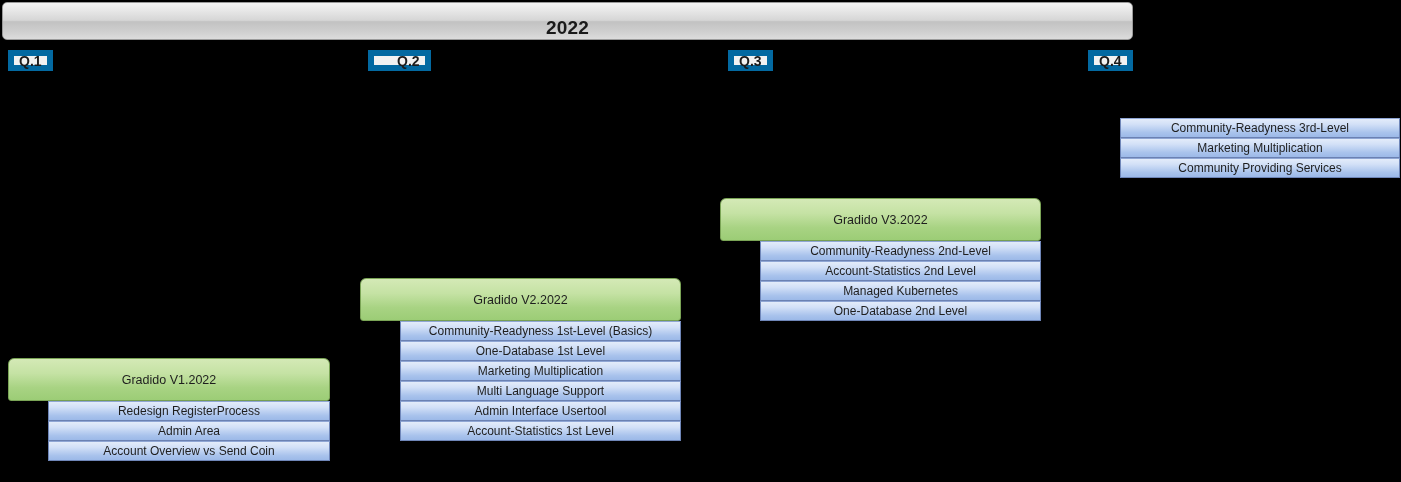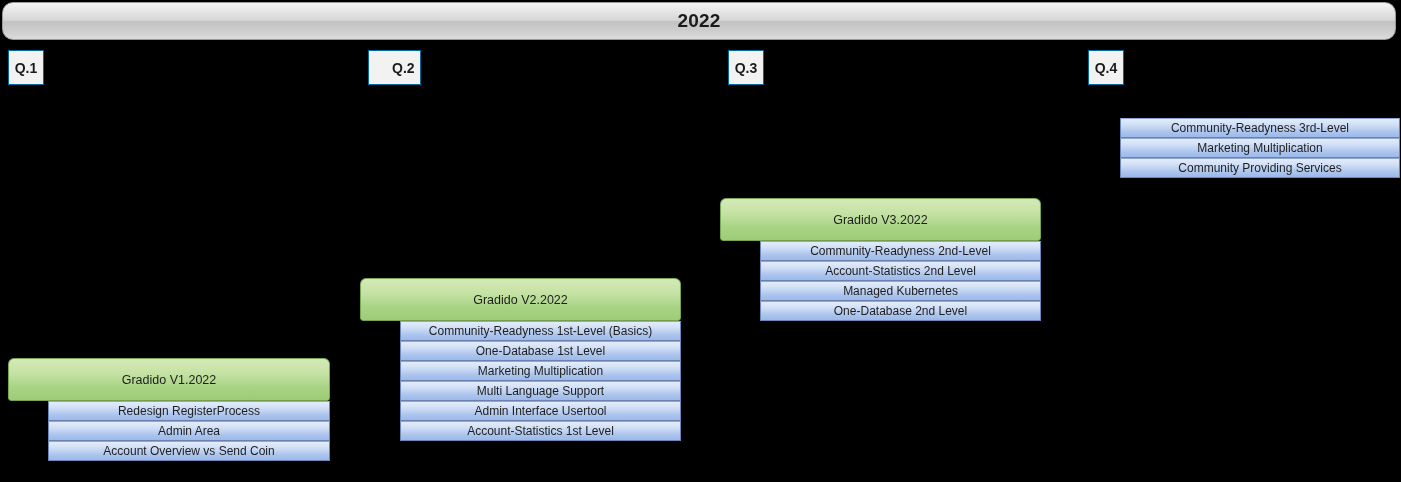--- a/index.html
+++ b/index.html
@@ -17,53 +17,53 @@
     height: 482px;
     background: #000000;
     overflow: hidden;
   }
 
   
   .year-bar {
     position: absolute;
     left: 2px;
     top: 2px;
-    width: 1394px;
+    width: 1131px;
     height: 38px;
-    border-radius: 11px;
+    border-radius: 5px;
     background: linear-gradient(to bottom,
                 #f4f4f4 0%,
                 #e9e9e9 18%,
                 #d6d6d6 48%,
                 #c2c2c2 52%,
                 #cfcfcf 80%,
                 #dcdcdc 100%);
     border: 1px solid #9a9a9a;
     box-sizing: border-box;
     box-shadow: 1px 2px 3px rgba(0,0,0,0.55);
     display: flex;
-    align-items: center;
+    align-items: flex-end;
     justify-content: center;
   }
   .year-bar-label {
     font-size: 19px;
     font-weight: bold;
     color: #1a1a1a;
     letter-spacing: 0.2px;
   }
 
   
   .quarter-label {
     position: absolute;
     top: 50px;
-    height: 35px;
+    height: 21px;
     padding: 0 5px;
     min-width: 36px;
     background: #f2f2f2;
-    border: 1px solid #0369a1;
+    border: 6px solid #0369a1;
     box-sizing: border-box;
     display: flex;
     align-items: center;
     justify-content: center;
     font-size: 14px;
     font-weight: bold;
     color: #1b1b1b;
   }
 
   

